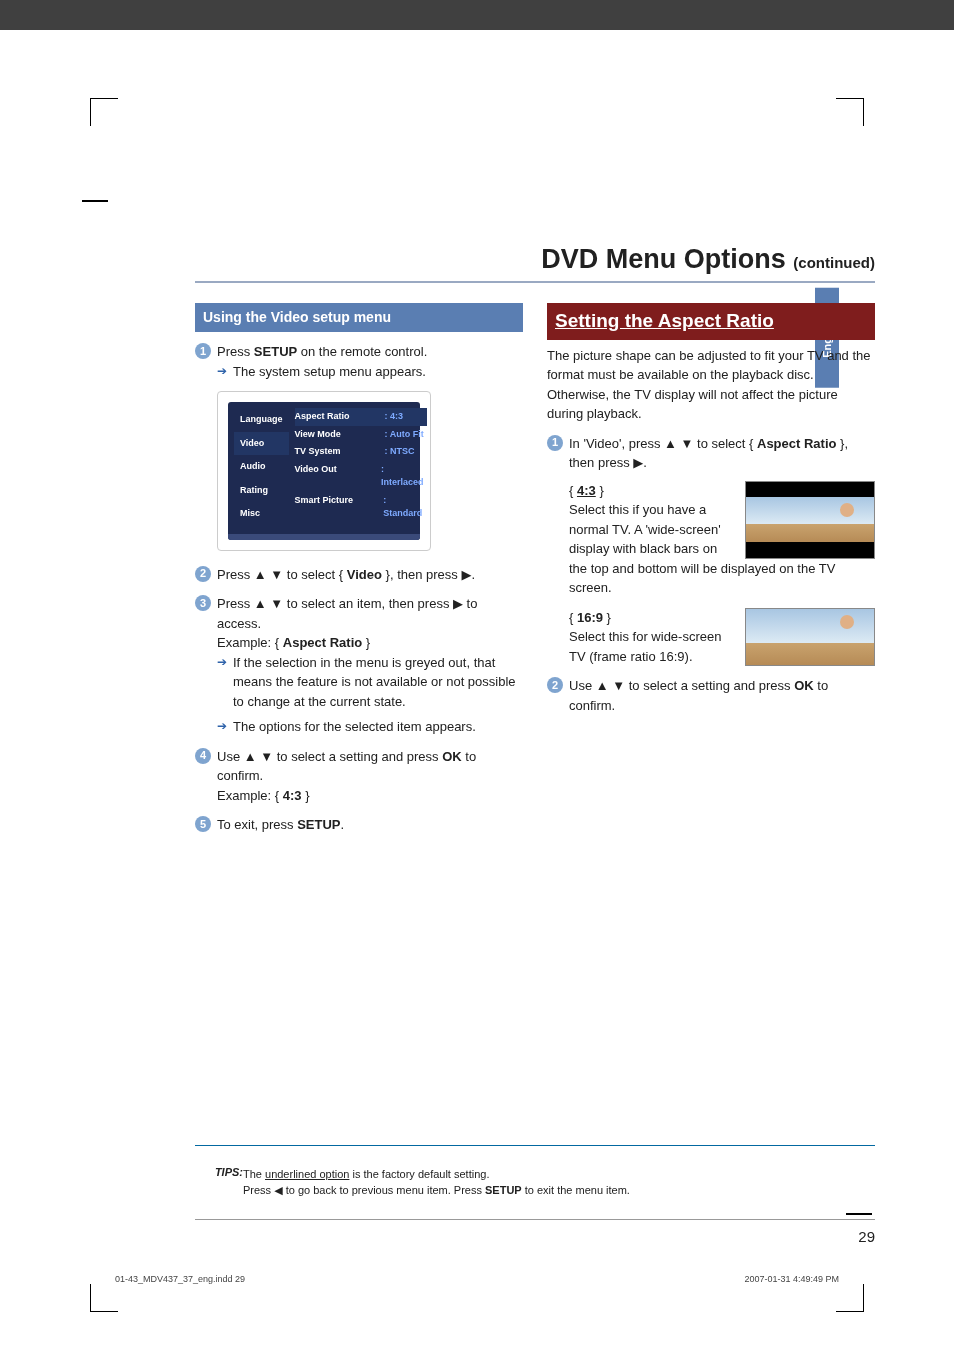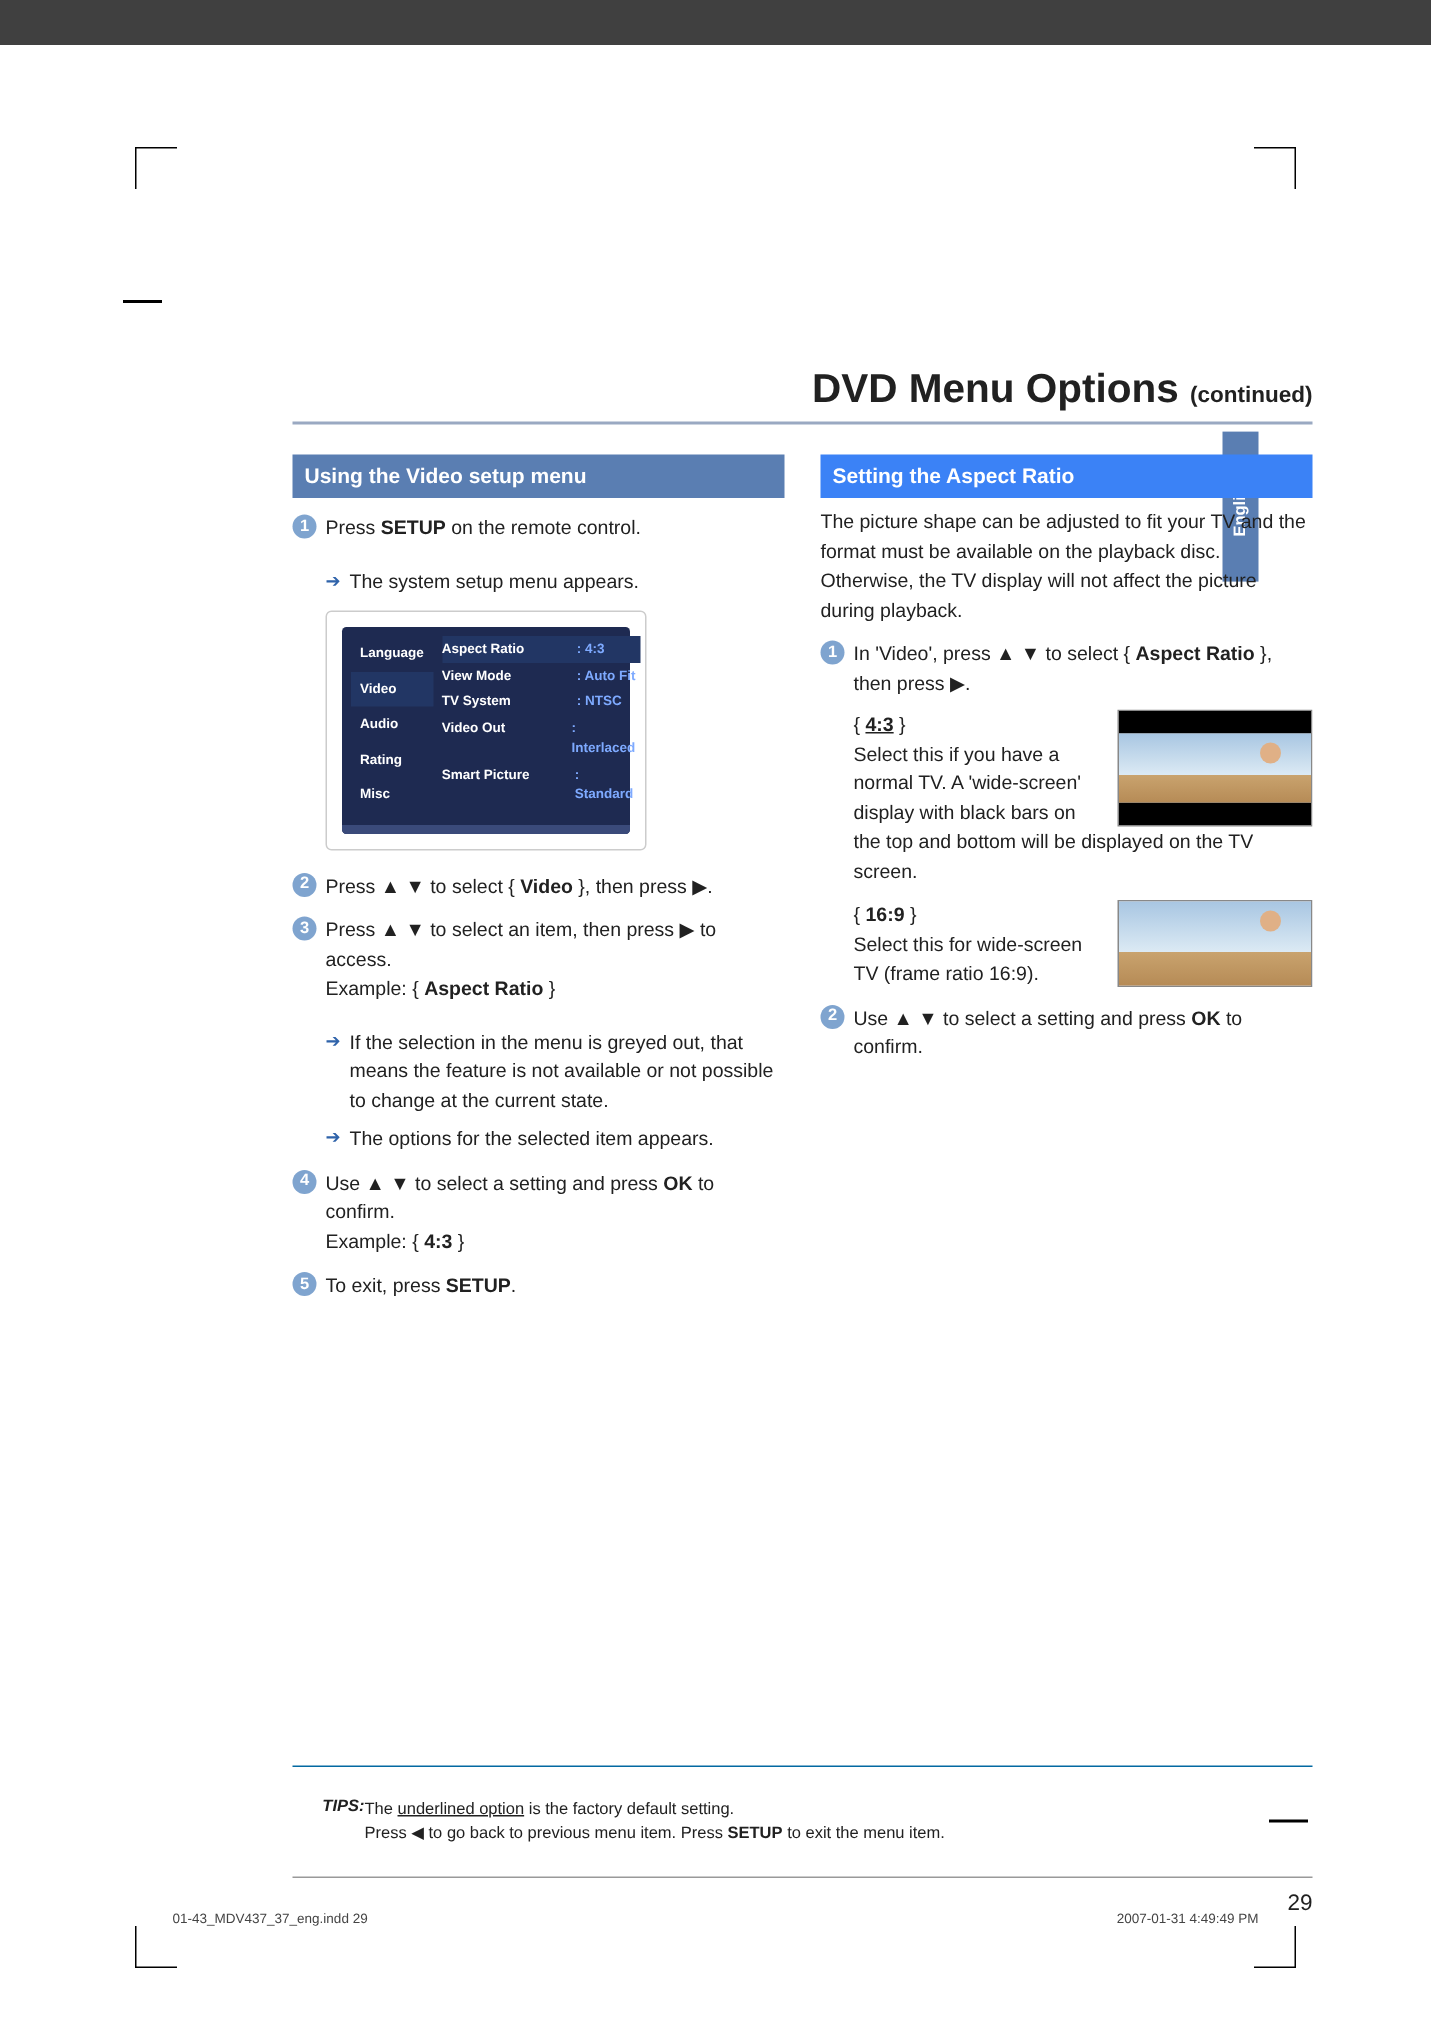--- a/index.html
+++ b/index.html
@@ -17,29 +17,29 @@
   .content { position: absolute; left: 195px; top: 214px; width: 680px; }
 
   h1.title { font-size: 27px; font-weight: bold; text-align: right; border-bottom: 2px solid #9aa9c2; padding-bottom: 6px; margin-bottom: 20px; }
   h1.title .sub { font-size: 15px; font-weight: bold; }
 
   .cols { display: flex; gap: 24px; }
   .col { width: 50%; font-size: 13px; line-height: 1.5; }
 
   .bluebar { background: #5a7eb2; color: #fff; font-weight: bold; padding: 4px 8px; font-size: 14px; margin-bottom: 10px; display: inline-block; }
   .bluebar.full { display: block; }
-  .bluebar.subhead { background: #3b82f6; display: block; font-size: 14px; margin-bottom: 6px; }
+  .bluebar.subhead { background: #7f1d1d; display: block; font-size: 19px; margin-bottom: 6px; text-decoration: underline; }
 
   .lang-tab { position: absolute; right: 115px; top: 258px; background: #5a7eb2; color: #fff; font-size: 11px; font-weight: bold; padding: 30px 6px; writing-mode: vertical-rl; transform: rotate(180deg); }
 
   ol.steps { list-style: none; margin-left: 0; }
   ol.steps > li { position: relative; padding-left: 22px; margin-bottom: 10px; }
   .num-badge { position: absolute; left: 0; top: 1px; width: 16px; height: 16px; border-radius: 50%; background: #7fa4cf; color: #fff; font-size: 11px; font-weight: bold; display: inline-flex; align-items: center; justify-content: center; }
 
-  .sublist { margin-top: 16px; margin-left: 0; }
+  .sublist { margin-top: 0; margin-left: 0; }
   .sublist li { list-style: none; position: relative; padding-left: 16px; margin-bottom: 6px; }
   .sublist li::before { content: "➔"; color: #2f63aa; position: absolute; left: 0; font-size: 12px; }
 
   
   .osd-outer { background: #fff; border: 1px solid #ccc; border-radius: 4px; padding: 10px; margin: 8px 0 14px 22px; width: 214px; }
   .osd { background: #1e2a51; color: #fff; border-radius: 3px; display: flex; font-size: 9px; padding: 6px 6px 14px 6px; position: relative; }
   .osd-left { width: 80px; }
   .osd-left div { padding: 5px 6px; font-weight: bold; font-size: 9px; }
   .osd-left .sel { background: #223664; }
   .osd-right { flex: 1; padding-left: 6px; }

